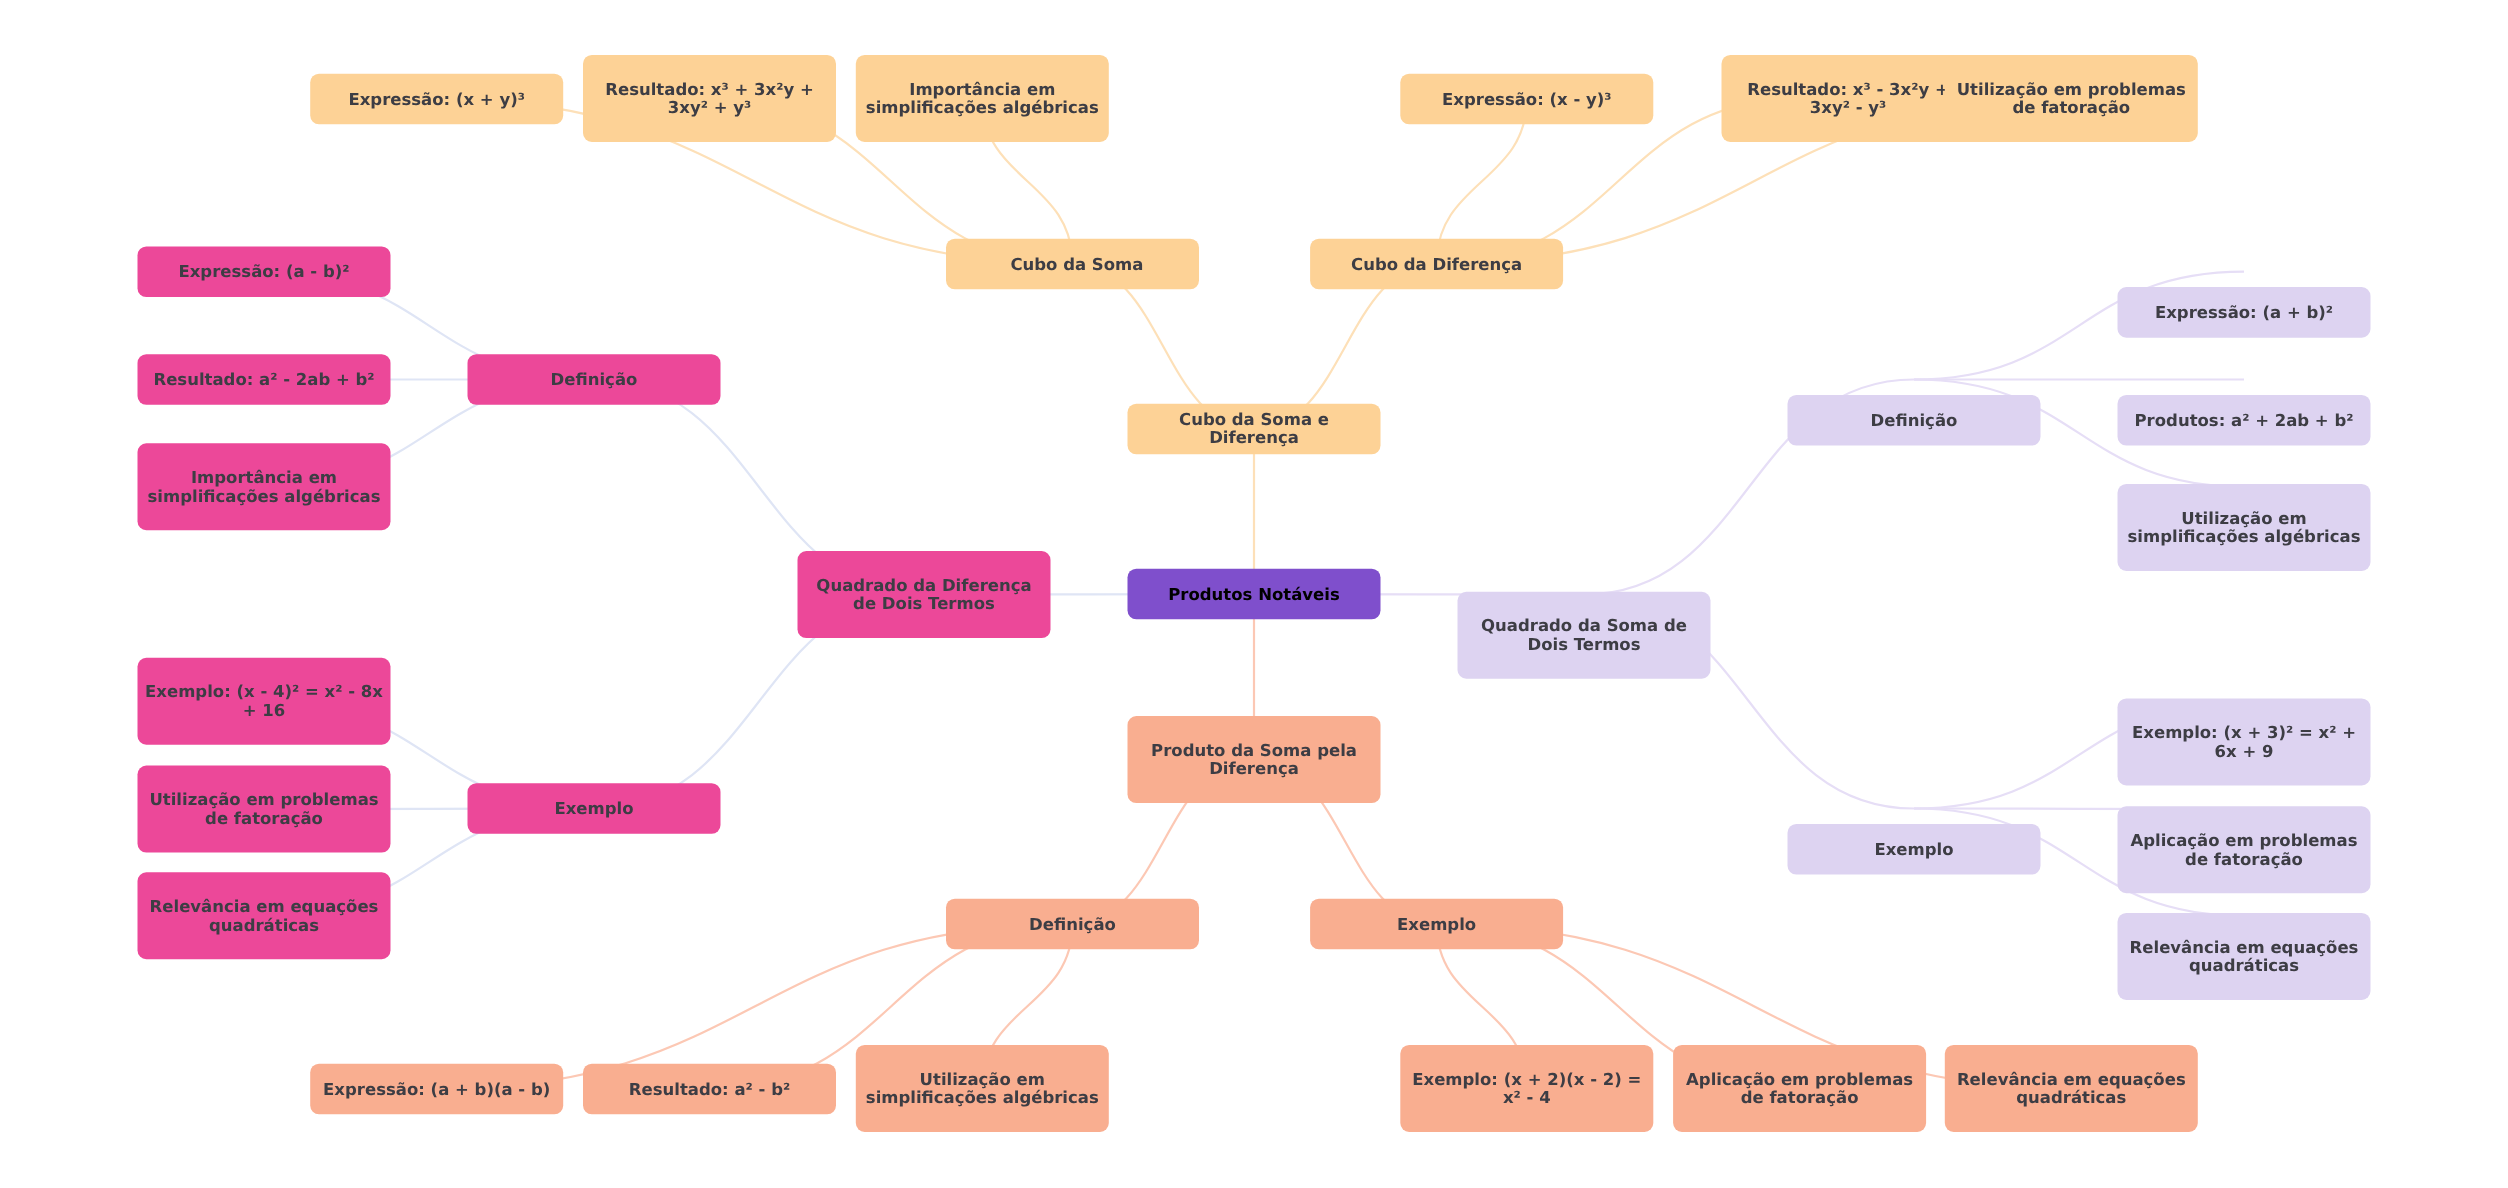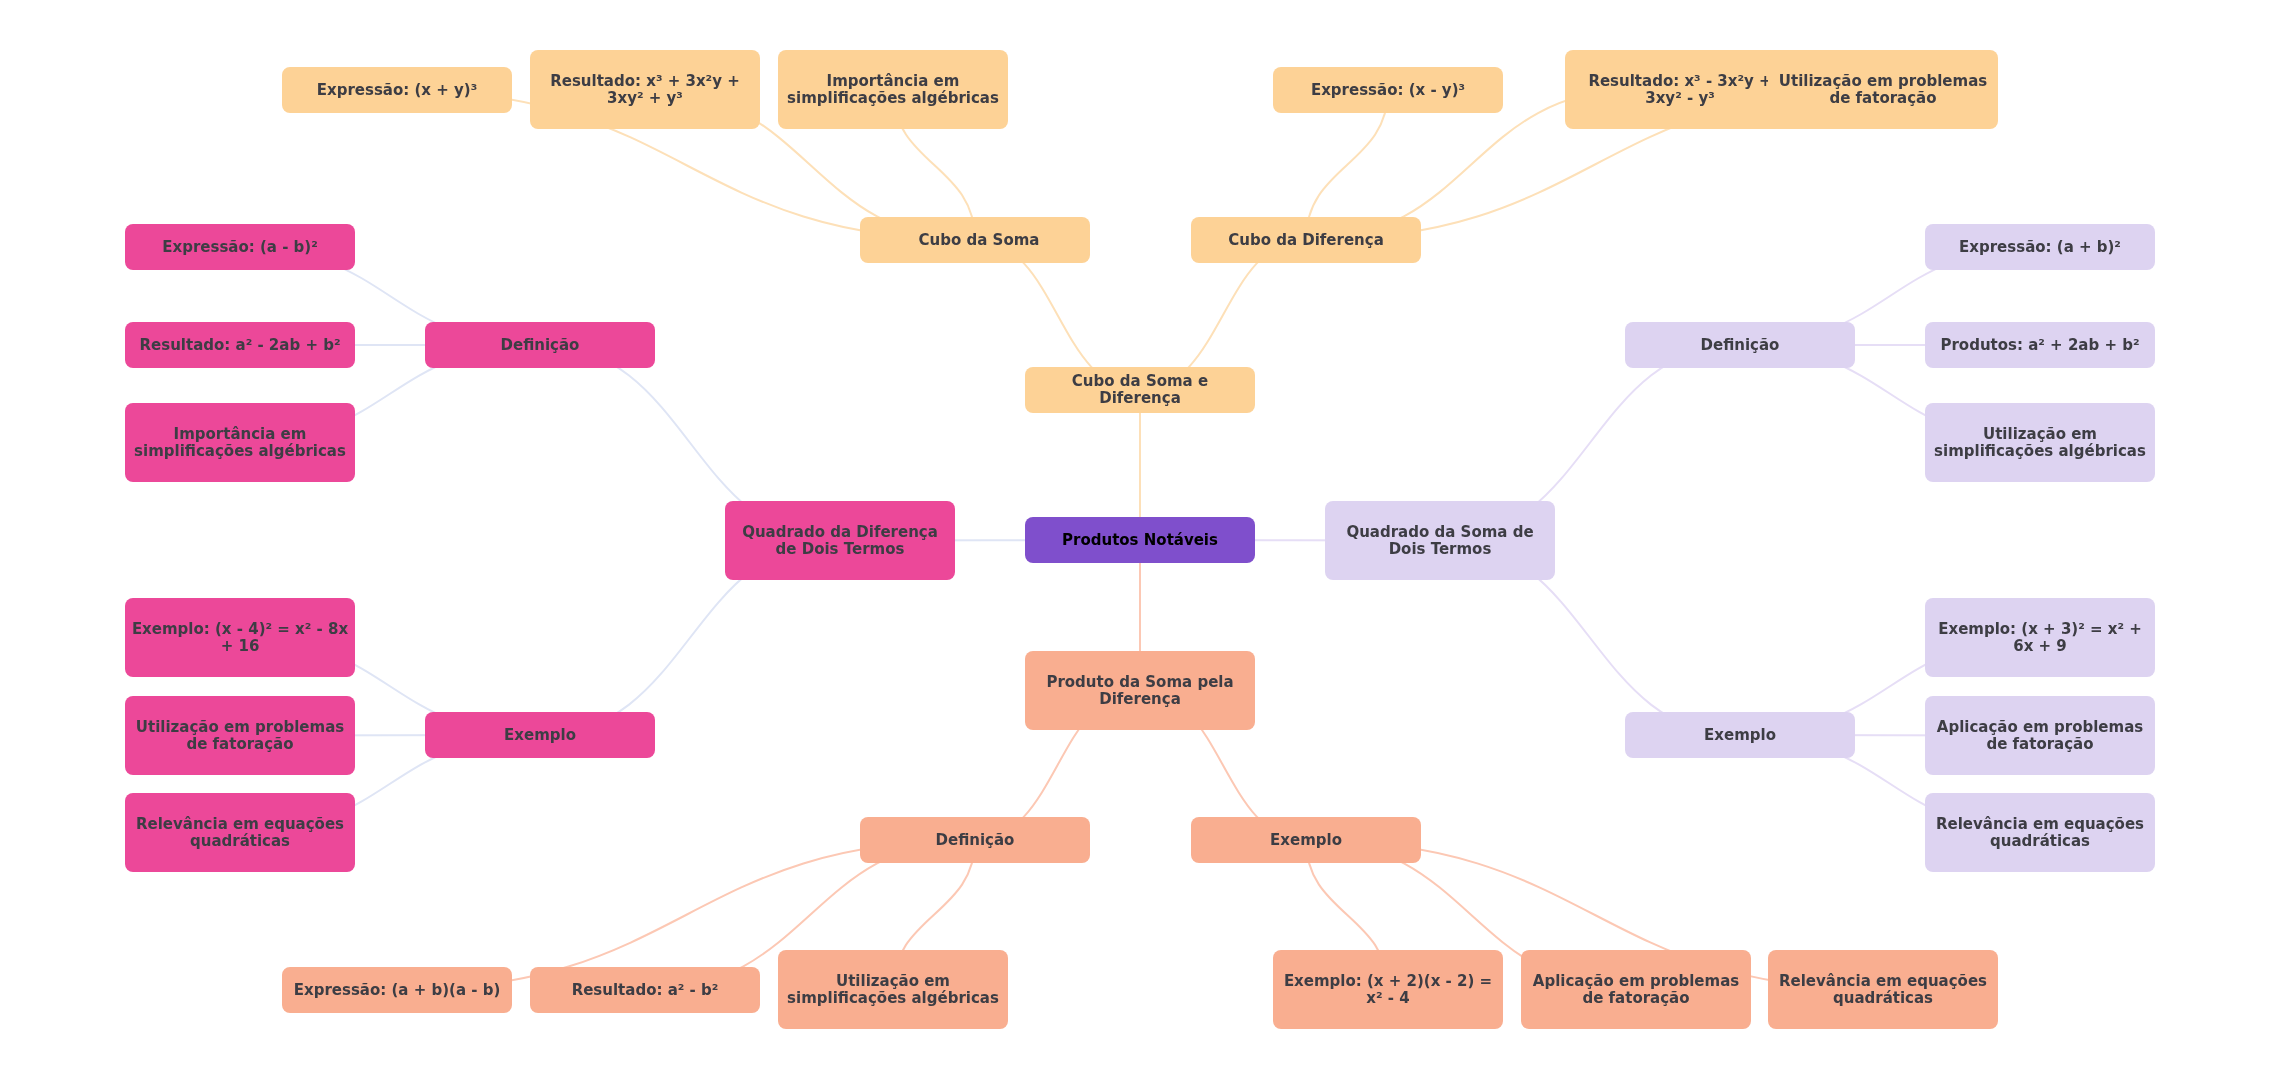--- a/index.html
+++ b/index.html
@@ -10,21 +10,21 @@
           display: flex; justify-content: center; align-items: flex-start;
           text-align: center; font-weight: bold; font-size: 15px; line-height: 17px;
           color: #3d3d44; padding: 0 6px; }
   .node span { display: block; }
   .node.short { align-items: center; }
   .node.tall { padding-top: 23px; }
   .root { background: #7f4fcc; color: #000000; }
   .c-orange { background: #fdd296; }
   .c-salmon { background: #f9ae90; }
   .c-blue { background: #ec4899; }
-  .c-purple { background: #ddd3f1; }
+  .c-purple { background: #ddd3f1; margin-top: 37px; }
 </style>
 </head>
 <body>
 
 <svg id="edges">
     <path d="M1140,540 C1140,465 1140,465 1140,390" fill="none" stroke="#fde0b8" stroke-width="2"></path>
     <path d="M1140,390 C1057.5,390 1057.5,240 975,240" fill="none" stroke="#fde0b8" stroke-width="2"></path>
     <path d="M1140,390 C1223,390 1223,240 1306,240" fill="none" stroke="#fde0b8" stroke-width="2"></path>
     <path d="M975,240 C686,240 686,90 397,90" fill="none" stroke="#fde0b8" stroke-width="2"></path>
     <path d="M975,240 C810,240 810,89.5 645,89.5" fill="none" stroke="#fde0b8" stroke-width="2"></path>

